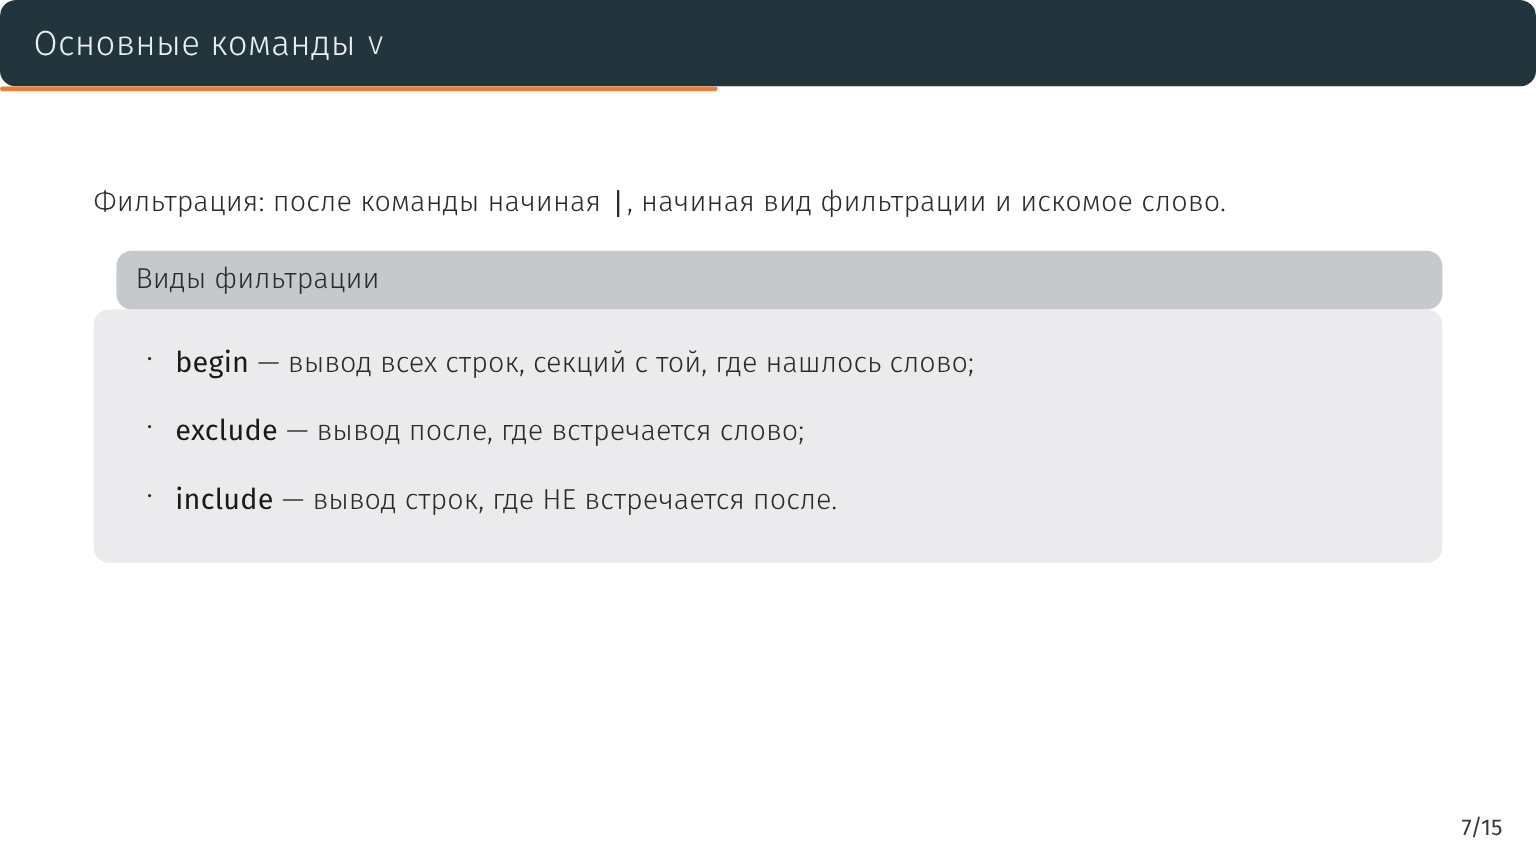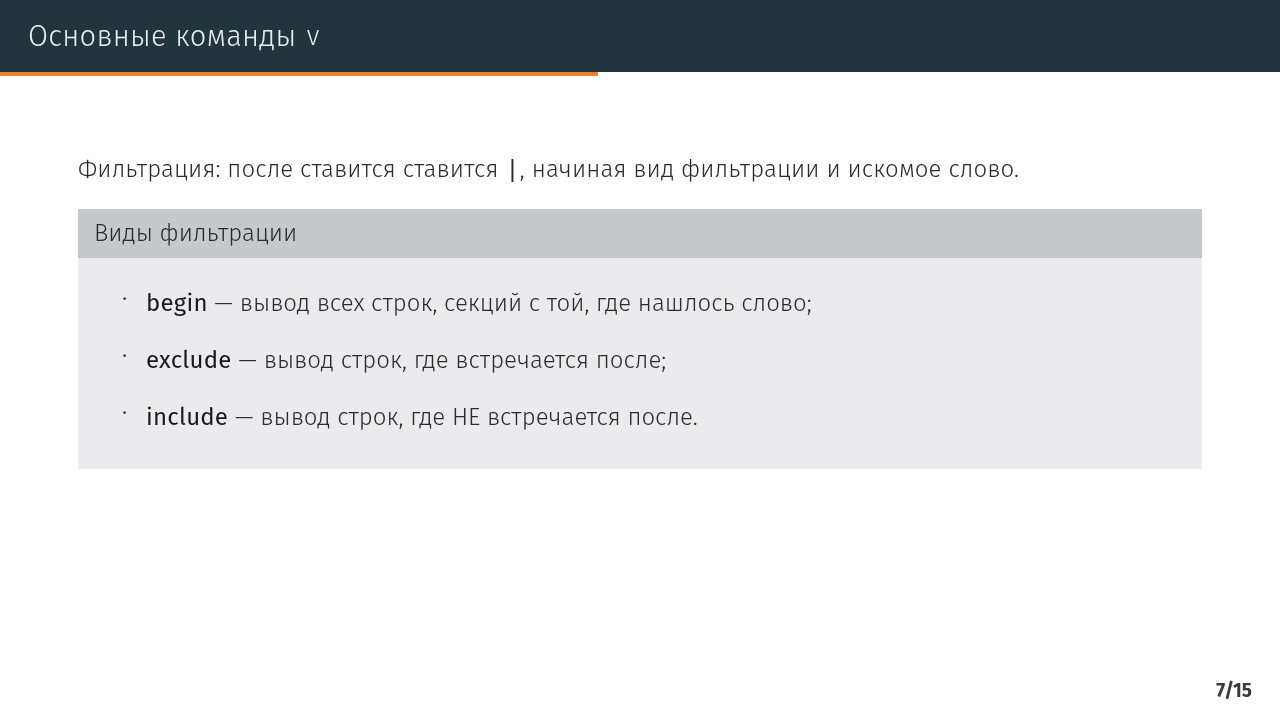--- a/index.html
+++ b/index.html
@@ -1,15 +1,15 @@
 <!DOCTYPE html>
 <html><head>
 <meta charset="utf-8">
 <style>
-  * { margin: 0; padding: 0; box-sizing: border-box; }
+  * { margin: 0; padding: 0; box-sizing: border-box; border-radius: 13px; }
   html, body { width: 1280px; height: 720px; overflow: hidden; }
   body {
     font-family: "Segoe UI", "Fira Sans", "Helvetica Neue", Arial, sans-serif;
     background: #ffffff;
     color: #2b2b2b;
     font-weight: 300;
   }
 
   .titlebar {
     background: #22353c;
@@ -51,20 +51,21 @@
     font-family: "Consolas", "Menlo", "Courier New", monospace;
     font-weight: 400;
   }
 
   .block-title {
     background: #c5c9cb;
     color: #2b2b2b;
     padding: 6px 16px;
     font-size: 24px;
     font-weight: 300;
+    margin-left: 19px;
   }
 
   .block-body {
     background: #ebebed;
     padding: 22px 20px 28px 42px;
   }
 
   ul.filters {
     list-style: none;
   }
@@ -89,50 +90,50 @@
     color: #1a1a1a;
     letter-spacing: 0.2px;
   }
 
   .pagenum {
     position: absolute;
     right: 28px;
     bottom: 18px;
     font-size: 19px;
     color: #3a3a3a;
-    font-weight: 700;
+    font-weight: 400;
   }
 </style>
 </head>
 <body>
 
 <div class="titlebar">
   <span>Основные команды</span>
   <span class="counter">v</span>
 </div>
 
 <div class="progress">
   <div class="progress-bar" style="width:46.7%"></div>
 </div>
 
 <div class="content">
 
   <p class="intro">
-    <span>Фильтрация: после ставится ставится </span><span class="pipe">|</span><span>, начиная вид фильтрации и искомое слово.</span>
+    <span>Фильтрация: после команды начиная </span><span class="pipe">|</span><span>, начиная вид фильтрации и искомое слово.</span>
   </p>
 
   <div class="block-title">Виды фильтрации</div>
 
   <div class="block-body">
     <ul class="filters">
       <li>
         <span class="term">begin</span><span> — вывод всех строк, секций с той, где нашлось слово;</span>
       </li>
       <li>
-        <span class="term">exclude</span><span> — вывод строк, где встречается после;</span>
+        <span class="term">exclude</span><span> — вывод после, где встречается слово;</span>
       </li>
       <li>
         <span class="term">include</span><span> — вывод строк, где НЕ встречается после.</span>
       </li>
     </ul>
   </div>
 
 </div>
 
 <div class="pagenum">7/15</div>

